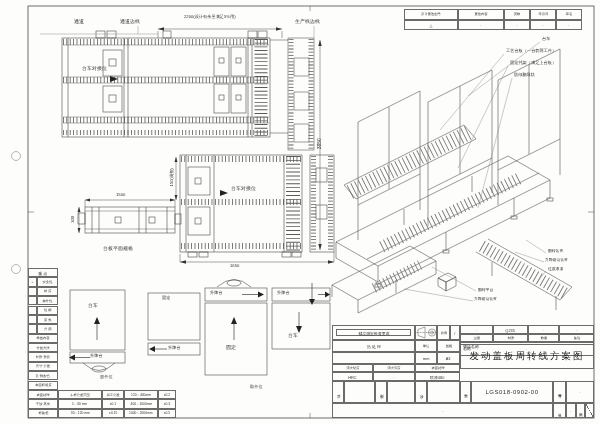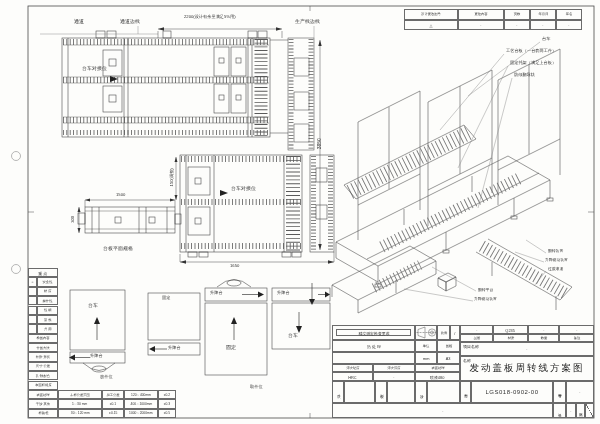--- a/index.html
+++ b/index.html
@@ -529,21 +529,21 @@
         <span class="xs">数量</span>
       </div>
   <div class="c" style="left:559px;top:334px;width:35px;height:8px;">
         <span class="xs">备注</span>
       </div>
 
   <div class="c" style="left:460px;top:342px;width:134px;height:14px;">
     <span class="corner-lbl" style="left:2px;top:1px;">项目名称</span>
     <span class="sm">·</span>
   </div>
-  <div class="c" style="left:460px;top:356px;width:134px;height:25px;">
+  <div class="c" style="left:460px;top:344px;width:134px;height:25px;">
     <span class="corner-lbl" style="left:2px;top:1px;">名称</span>
     <span class="title-big">发动盖板周转线方案图</span>
   </div>
   <div class="c" style="left:460px;top:381px;width:11px;height:22px;">
         <span class="v xs">图号</span>
       </div>
   <div class="c" style="left:471px;top:381px;width:82px;height:22px;">
         <span style="font-size:6px;letter-spacing:0.5px;">LGS018-0902-00</span>
       </div>
   <div class="c" style="left:553px;top:381px;width:13px;height:22px;">

